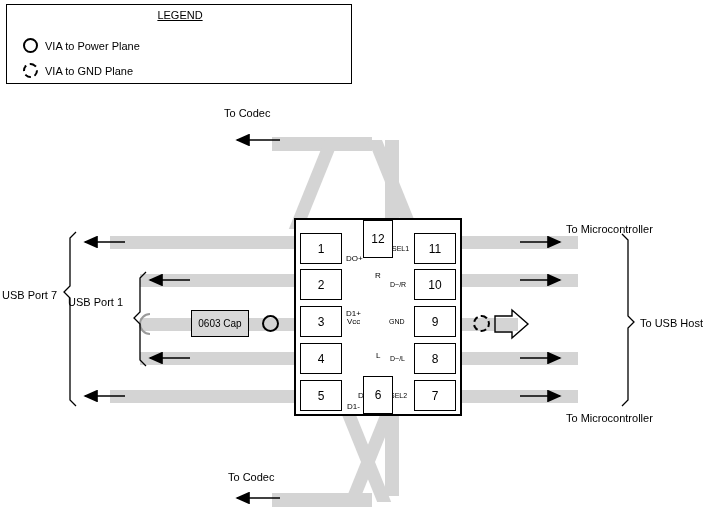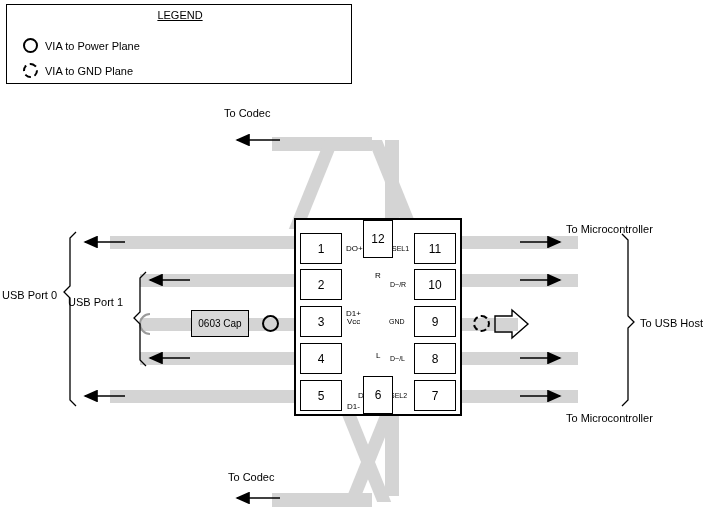--- a/index.html
+++ b/index.html
@@ -95,21 +95,21 @@
     <span class="legend-row">VIA to Power Plane</span>
   </div>
 
 </div>
 
 <div class="abs" id="chip"></div>
 
 <div class="abs pad" style="left:300px;top:233px;width:42px;height:31px;">
     <span>1</span>
   </div>
-<div class="abs pinlabel" style="left:346px;top:244px;">DO+</div>
+<div class="abs pinlabel" style="left:346px;top:254px;">DO+</div>
 
 <div class="abs pad" style="left:300px;top:269px;width:42px;height:31px;">
     <span>2</span>
   </div>
 <div class="abs pinlabel" style="left:346px;top:296px;margin-top:13px;">D1+</div>
 
 <div class="abs pad" style="left:300px;top:306px;width:42px;height:31px;">
     <span>3</span>
   </div>
 <div class="abs pinlabel" style="left:347px;top:317px;">Vcc</div>
@@ -163,21 +163,21 @@
     <span>0603 Cap</span>
   </div>
 <div class="abs via" style="left:262px;top:315px;"></div>
 <div class="abs via dashed" style="left:473px;top:315px;"></div>
 
 <div class="abs lbl" style="left:224px;top:107px;">To Codec</div>
 <div class="abs lbl" style="left:228px;top:471px;">To Codec</div>
 <div class="abs lbl" style="left:566px;top:223px;">To Microcontroller</div>
 <div class="abs lbl" style="left:566px;top:412px;">To Microcontroller</div>
 <div class="abs lbl" style="left:640px;top:317px;">To USB Host</div>
-<div class="abs lbl" style="left:2px;top:289px;">USB Port 0</div>
+<div class="abs lbl" style="left:2px;top:289px;">USB Port 7</div>
 <div class="abs lbl" style="left:68px;top:296px;">USB Port 1</div>
 
 <svg class="over">
   <defs>
     <marker id="ah" markerWidth="9" markerHeight="8" refX="8" refY="4" orient="auto">
       <path d="M0,0 L9,4 L0,8 z" fill="#000"></path>
     </marker>
   </defs>
 
   <line x1="280" y1="140" x2="237" y2="140" stroke="#000" stroke-width="1.6" marker-end="url(#ah)"></line>

